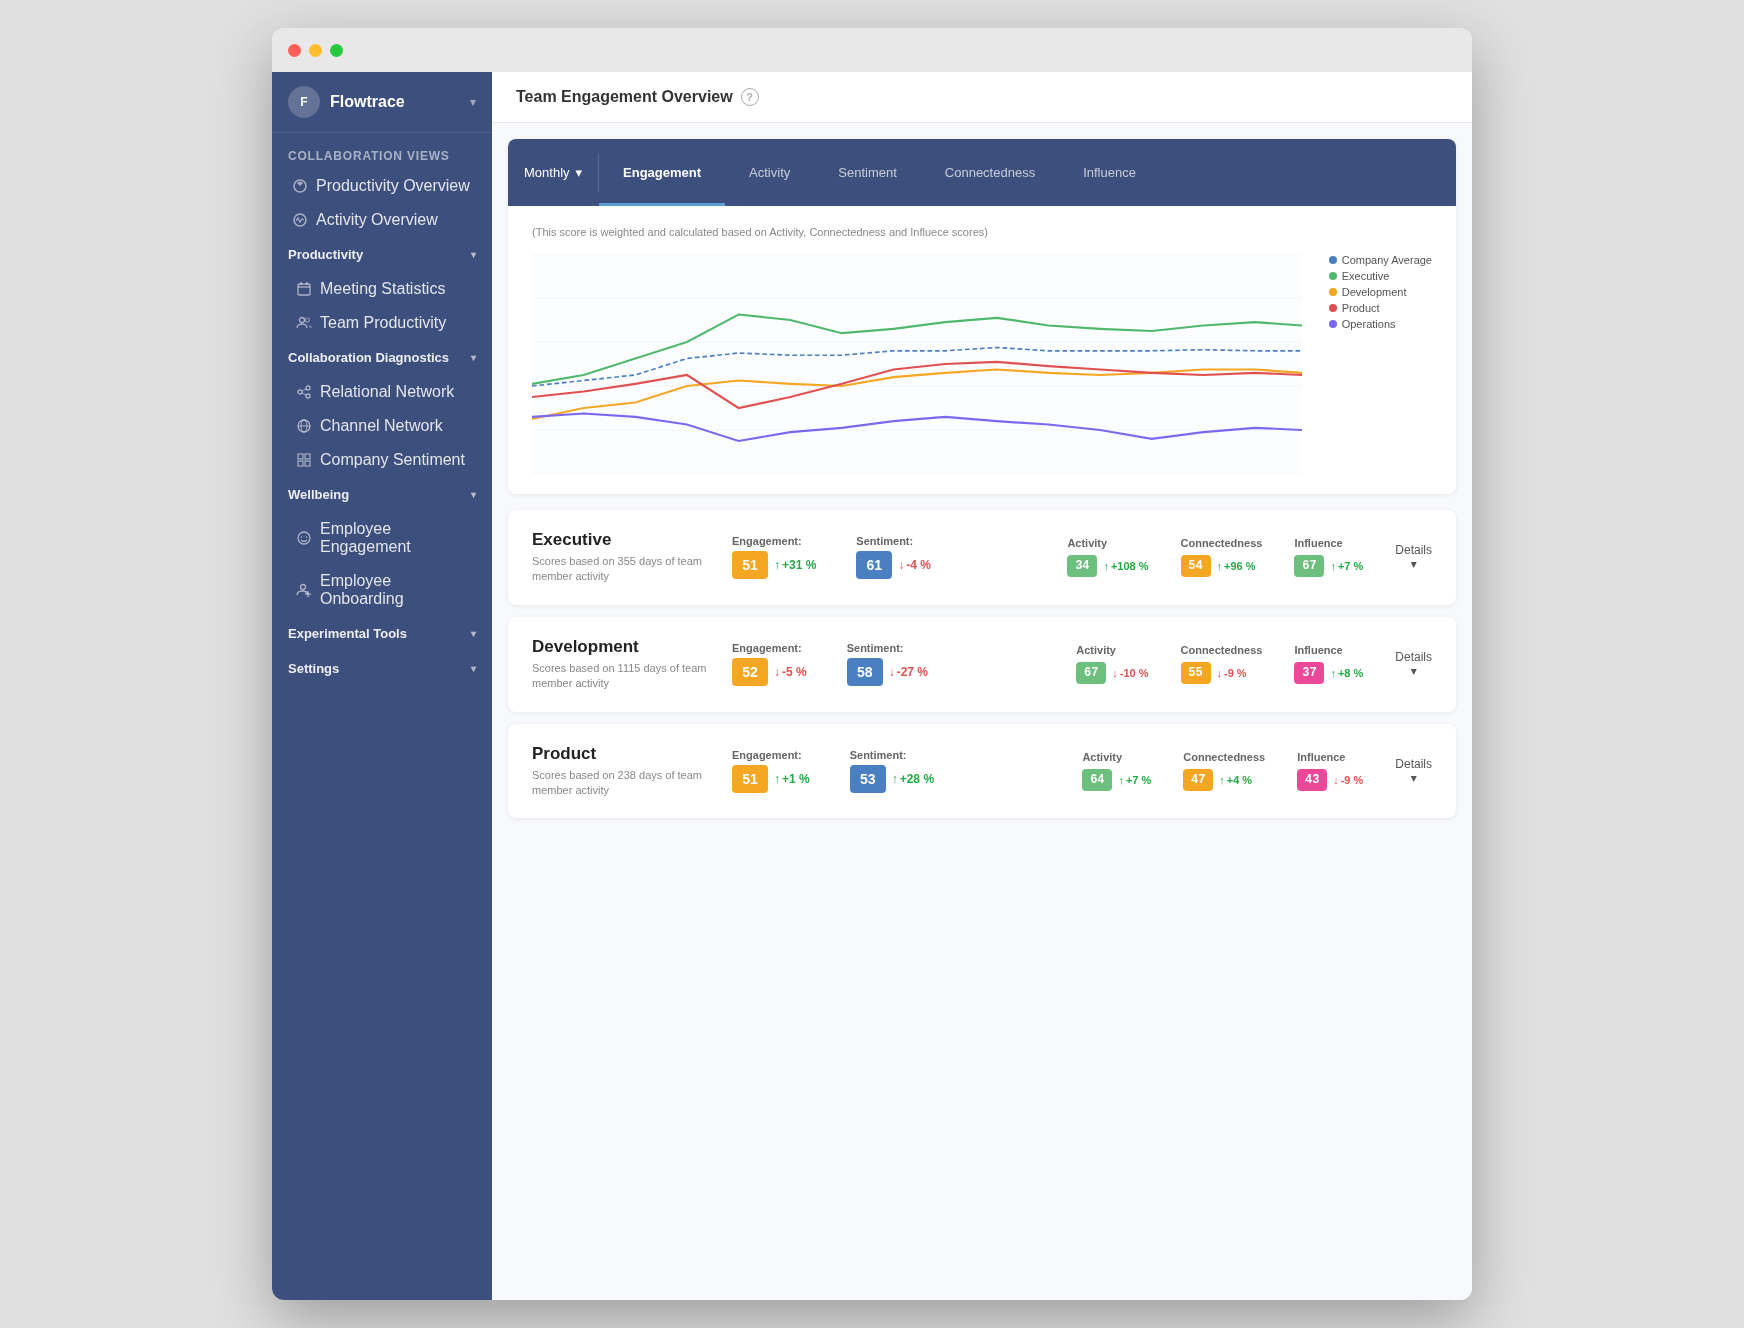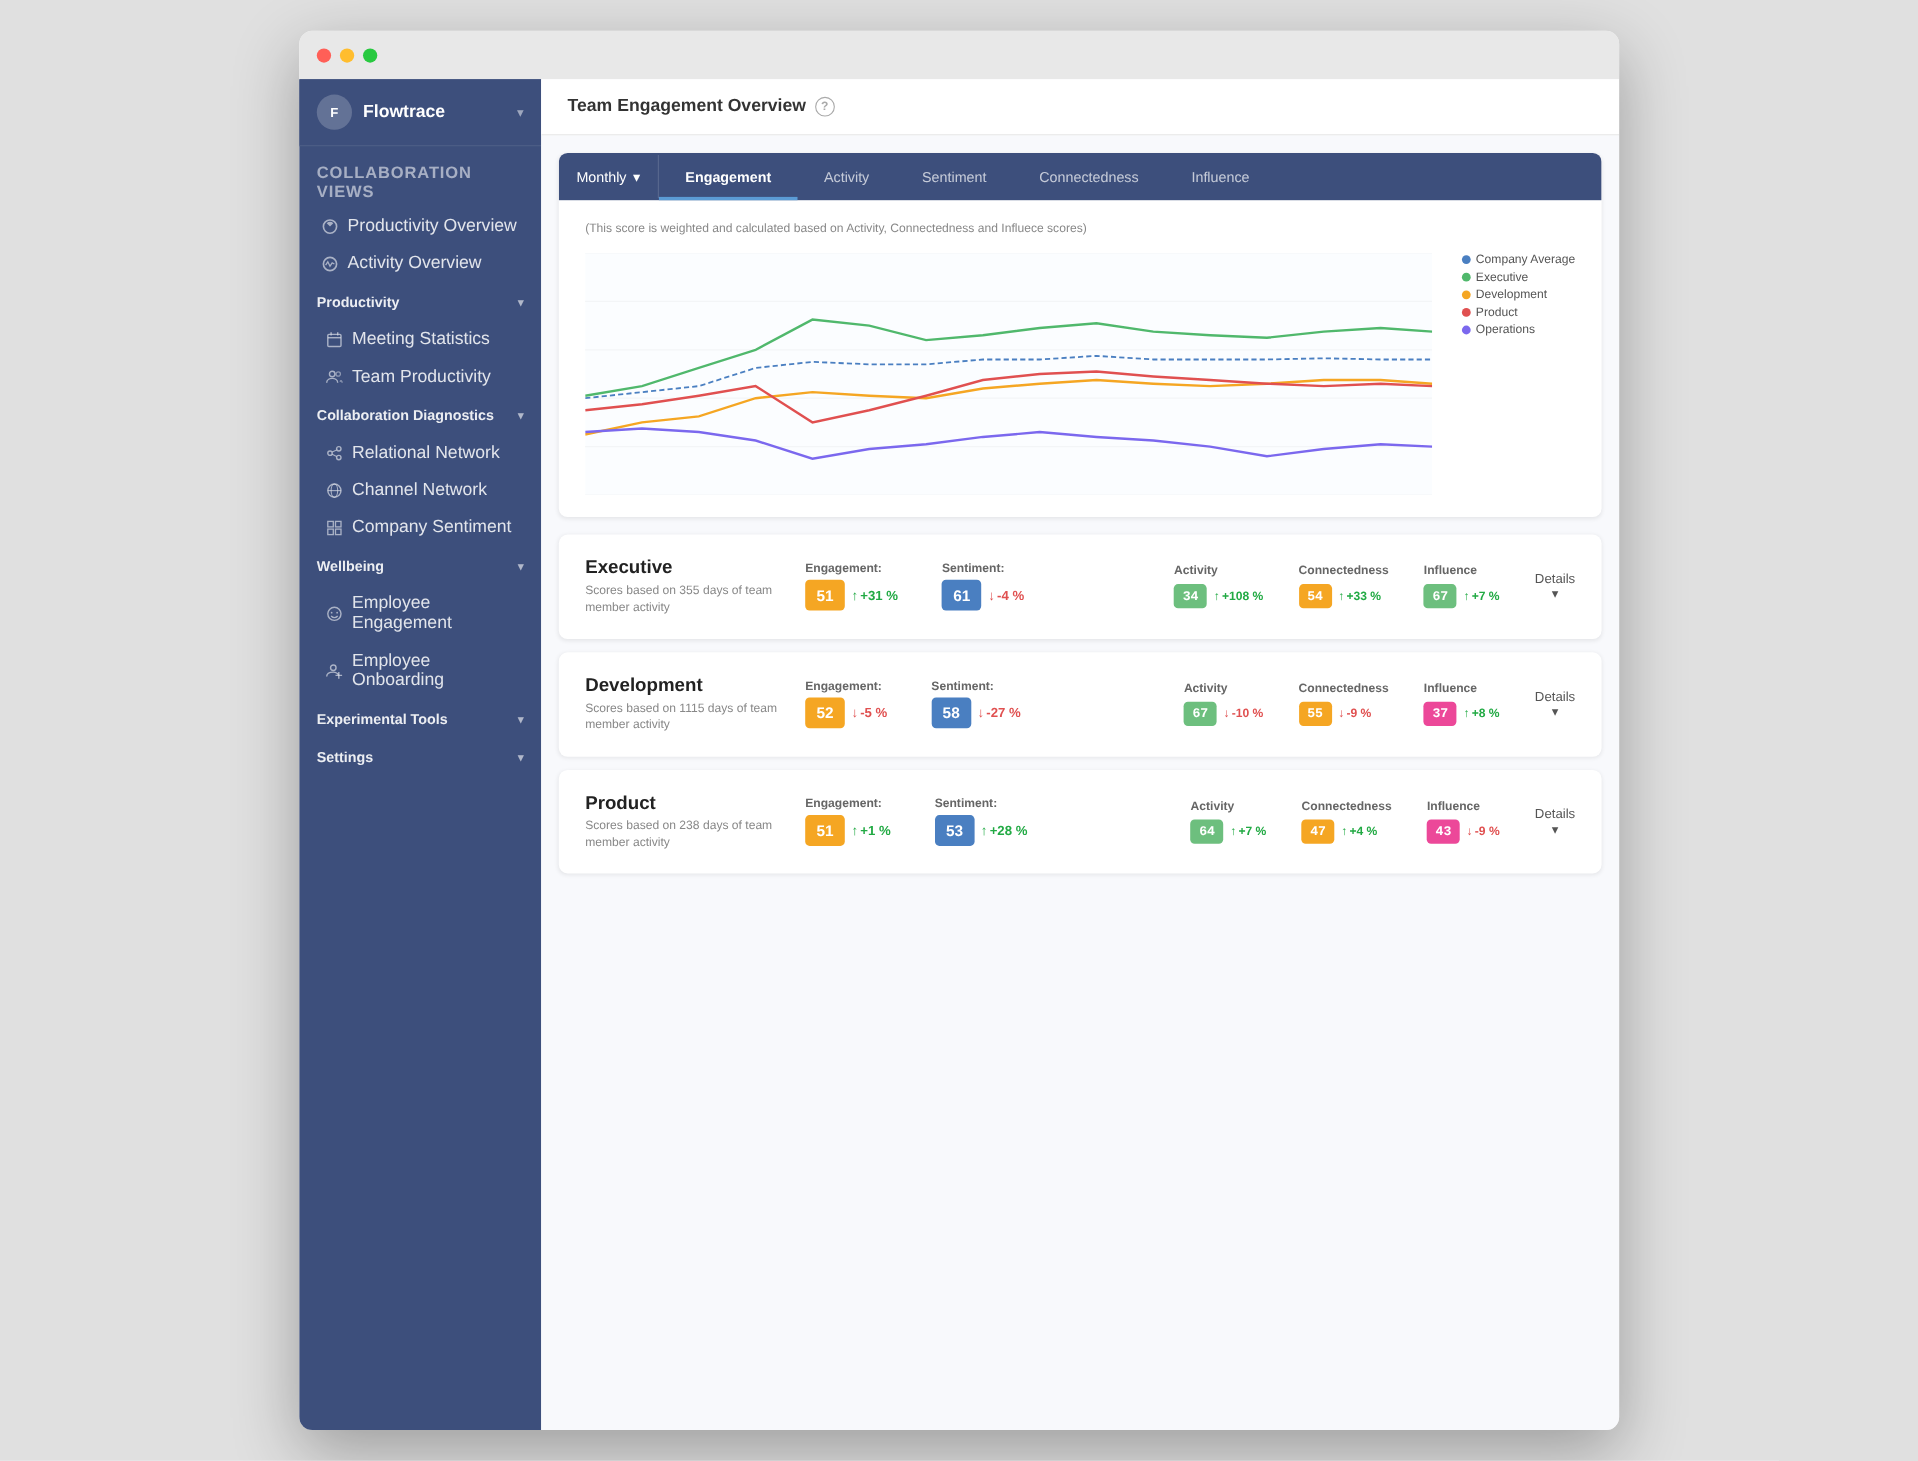--- a/index.html
+++ b/index.html
@@ -54,21 +54,21 @@
     .logo-circle {
       width: 32px; height: 32px;
       border-radius: 50%;
       background: rgba(255,255,255,0.2);
       display: flex; align-items: center; justify-content: center;
       color: white; font-size: 12px; font-weight: bold;
     }
     .sidebar-logo-text { color: white; font-size: 16px; font-weight: 600; }
     .sidebar-section-label {
       color: rgba(255,255,255,0.55);
-      font-size: 15px;
+      font-size: 12px;
       font-weight: 700;
       letter-spacing: 0.8px;
       text-transform: uppercase;
       padding: 16px 16px 6px;
     }
     .sidebar-item {
       display: flex;
       align-items: center;
       gap: 8px;
       padding: 8px 16px 8px 20px;
@@ -133,21 +133,21 @@
       display: flex;
       align-items: center;
       gap: 6px;
       padding: 12px 16px;
       color: white;
       font-size: 13px;
       cursor: pointer;
       border-right: 1px solid rgba(255,255,255,0.15);
     }
     .chart-tab {
-      padding: 14px 24px;
+      padding: 26px 24px;
       color: rgba(255,255,255,0.7);
       font-size: 13px;
       cursor: pointer;
       position: relative;
     }
     .chart-tab.active {
       color: white;
       font-weight: 600;
     }
     .chart-tab.active::after {
@@ -557,21 +557,21 @@
                     <span>+108 %</span>
                 </div>
               </div>
             </div>
             <div class="metric-col">
               <div class="metric-label">Connectedness</div>
               <div class="metric-row">
                 <div class="metric-badge yellow">54</div>
                 <div class="metric-change up">
                   <span>↑</span>
-                    <span>+33 %</span>
+                    <span>+96 %</span>
                 </div>
               </div>
             </div>
             <div class="metric-col">
               <div class="metric-label">Influence</div>
               <div class="metric-row">
                 <div class="metric-badge green">67</div>
                 <div class="metric-change up">
                   <span>↑</span>
                     <span>+7 %</span>

